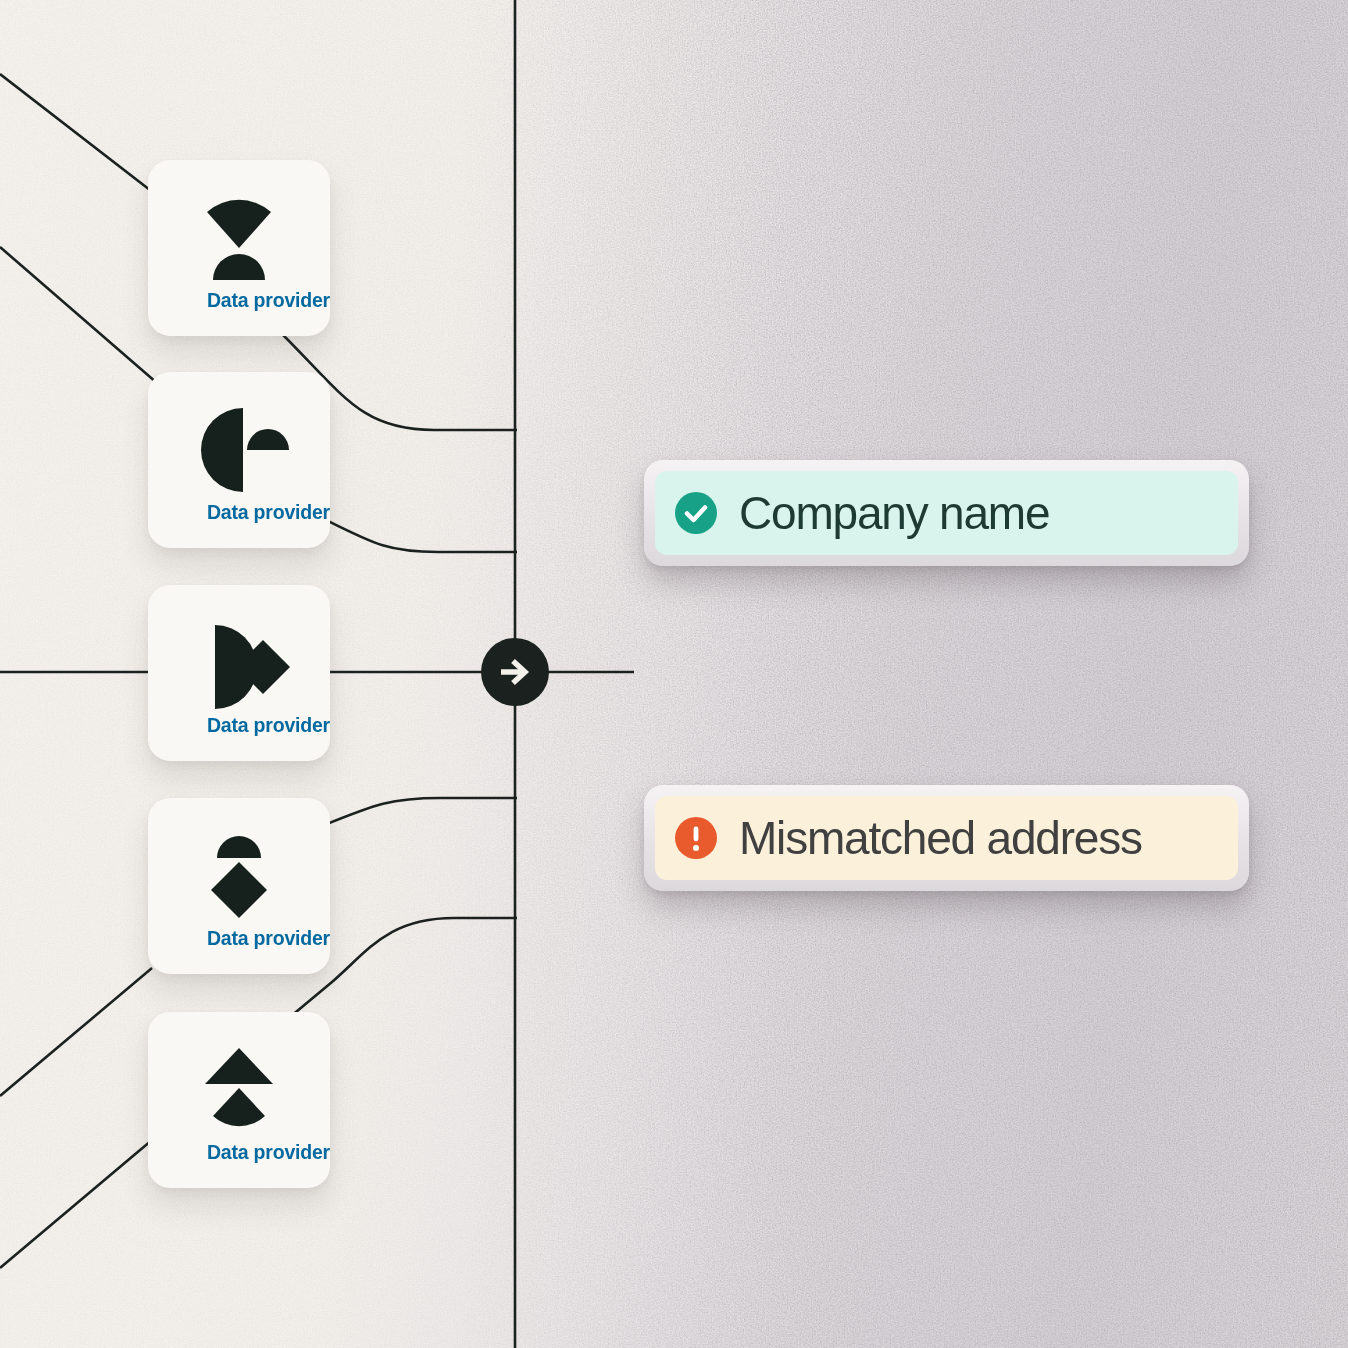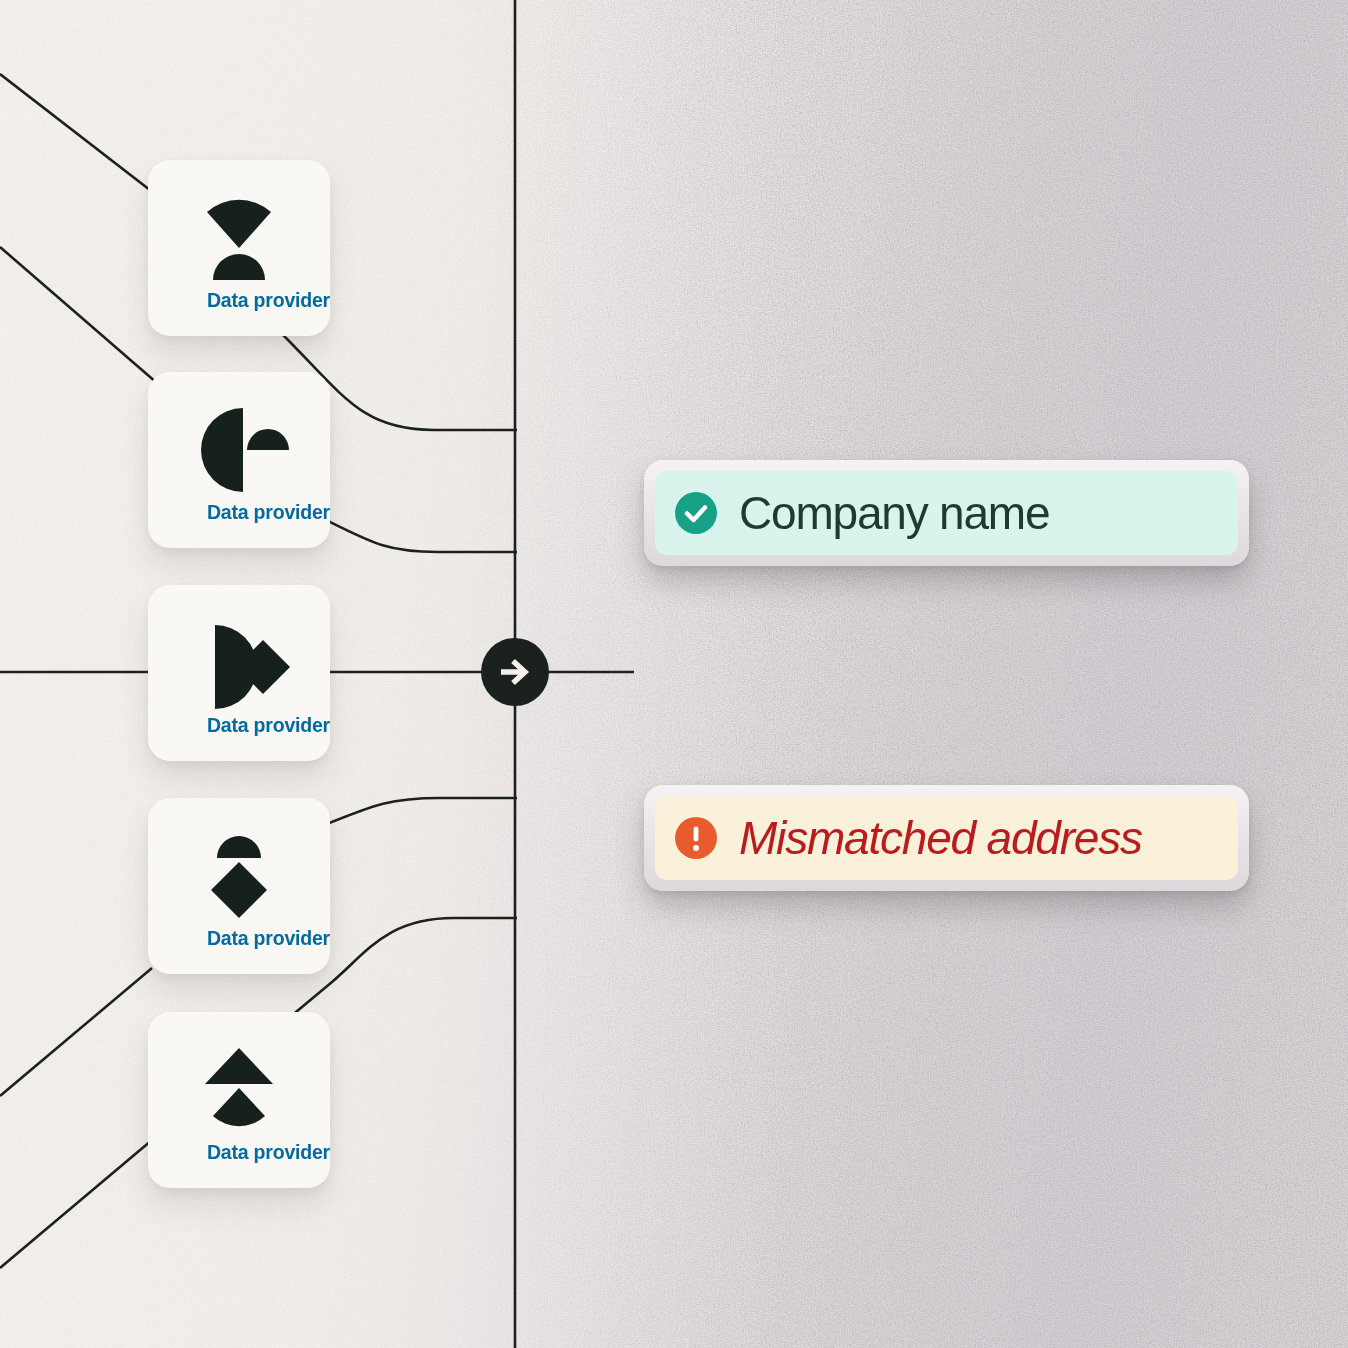--- a/index.html
+++ b/index.html
@@ -46,21 +46,21 @@
     padding:11px;box-sizing:border-box;margin-left:12px;
   }
   .result-inner{
     width:100%;height:100%;border-radius:12px;
     display:flex;align-items:center;gap:22px;padding:0 20px;box-sizing:border-box;
   }
   .result-inner.verified{background:#d9f4ec;}
   .result-inner.warning{background:#fbf0da;}
   .result-label{font-size:46px;font-weight:500;letter-spacing:-1.2px;white-space:nowrap;}
   .verified .result-label{color:#1d3a33;}
-  .warning .result-label{color:#b91c1c;font-style:italic;}
+  .warning .result-label{color:#404040;}
   .status-icon{width:42px;height:42px;flex:0 0 42px;}
   .status-icon svg{display:block;width:42px;height:42px;}
 </style>
 </head>
 <body>
 
 <div class="canvas">
 
   <svg class="grain" width="1348" height="1348">
     <filter id="grainF" x="0" y="0" width="100%" height="100%">

